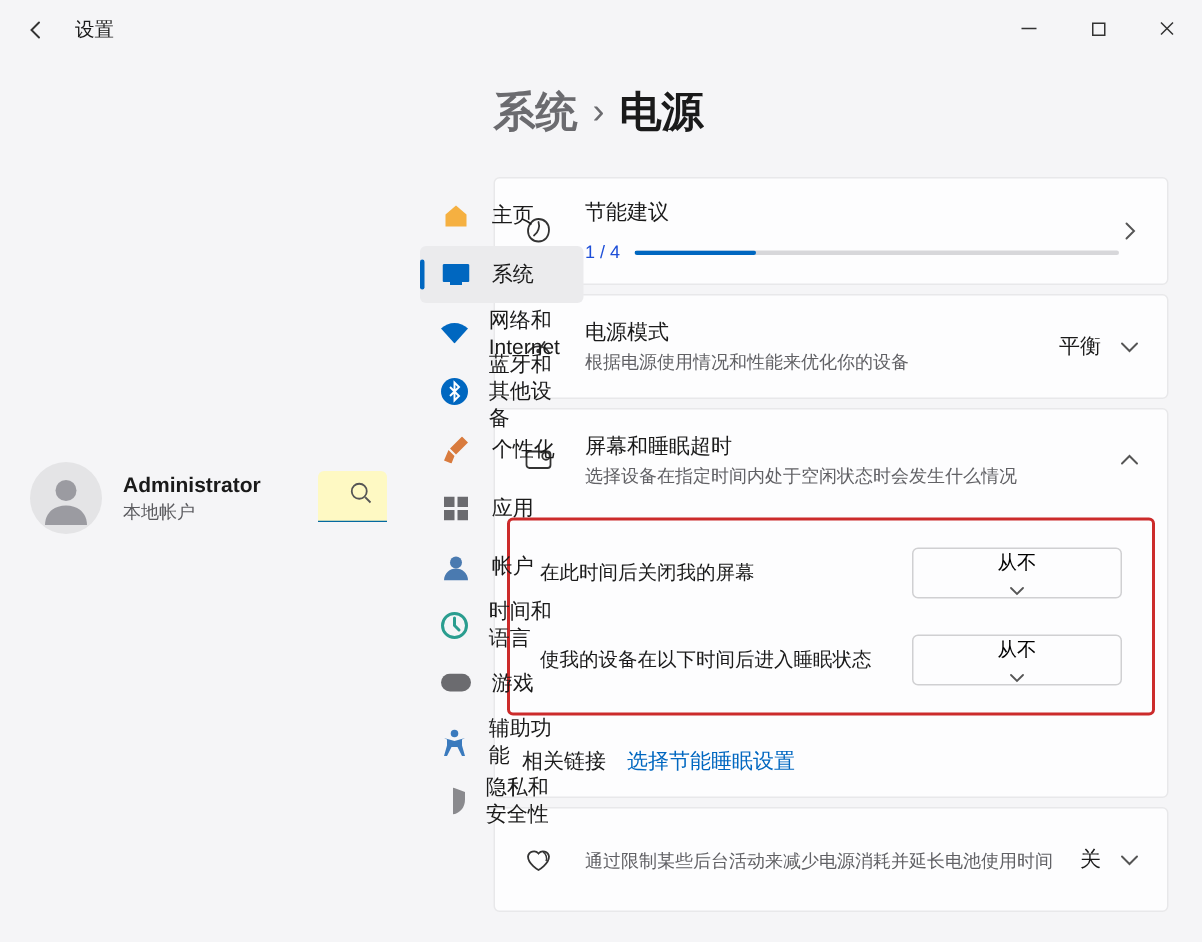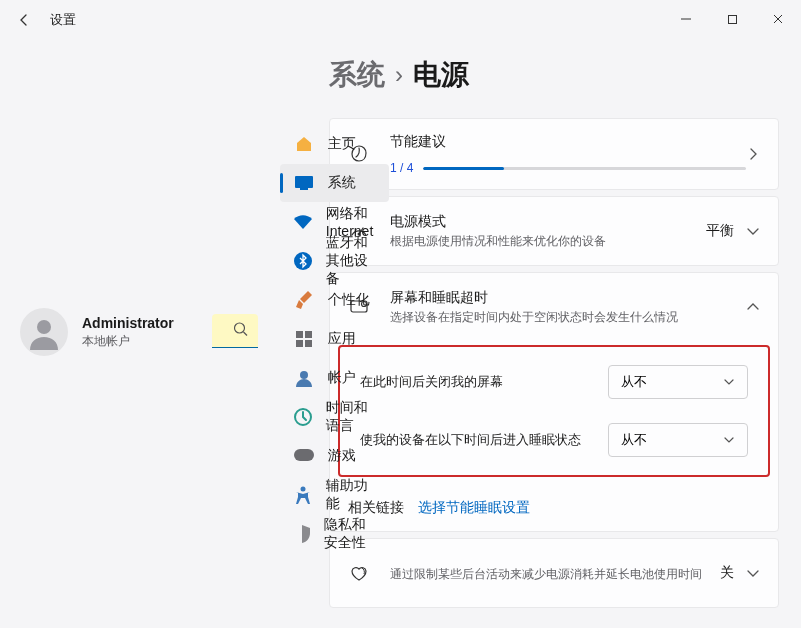--- a/index.html
+++ b/index.html
@@ -261,20 +261,21 @@
       height: 34px;
       border: 1px solid #d0d0d2;
       border-radius: 4px;
       background: #fdfdfe;
       display: flex;
       align-items: center;
       justify-content: space-between;
       padding: 0 12px;
       font-size: 13px;
       cursor: pointer;
+      flex-direction: column;
     }
     .related {
       display: flex;
       align-items: center;
       padding: 14px 18px;
       gap: 14px;
       font-size: 14px;
     }
     .related-label { color: #1a1a1a; }
     .related-link { color: #0067c0; cursor: pointer; }

